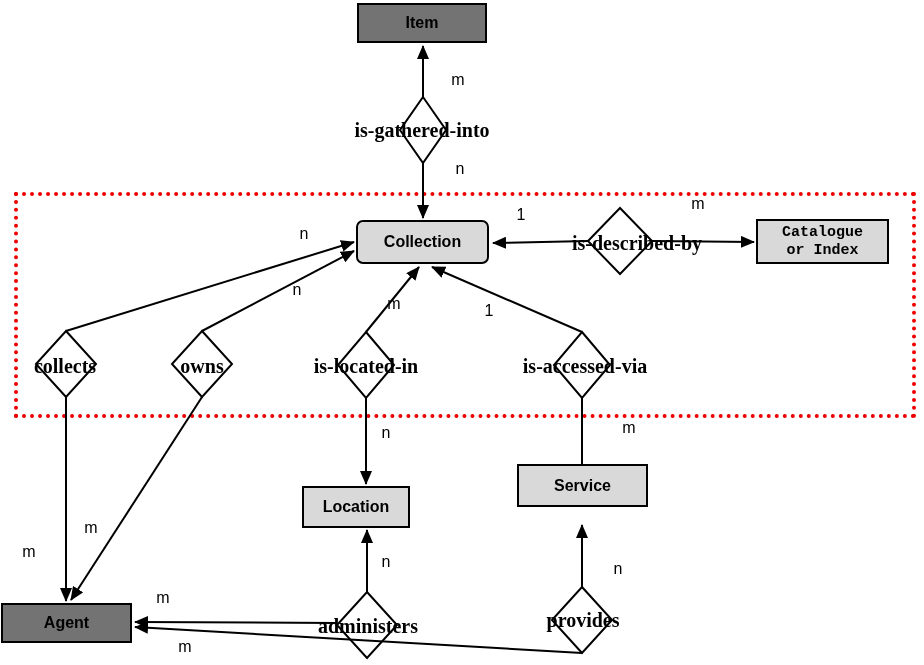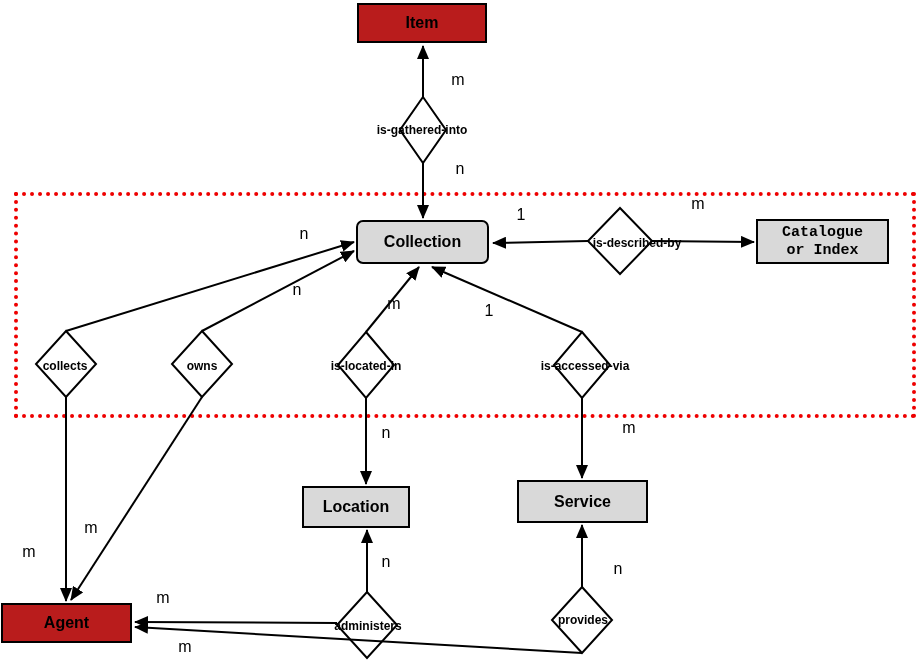--- a/index.html
+++ b/index.html
@@ -12,24 +12,24 @@
     border:4px dotted #ee0000;box-sizing:border-box;
   }
   svg.wires{position:absolute;left:0;top:0;}
   .entity{
     position:absolute;border:2px solid #000;box-sizing:border-box;
     display:flex;align-items:center;justify-content:center;
     font-weight:bold;font-size:16px;text-align:center;line-height:1.2;
     white-space:pre-line;
   }
   .shaded{background:#d9d9d9;}
-  .plain{background:#b91c1c;}
+  .plain{background:#737373;}
   .rel-label{
     position:absolute;transform:translate(-50%,-50%);
-    font-weight:bold;font-size:12px;white-space:nowrap;
+    font-weight:bold;font-size:20px;white-space:nowrap;font-family:Liberation Serif, serif;
   }
   .card-label{
     position:absolute;transform:translate(-50%,-50%);
     font-size:16px;font-weight:normal;white-space:nowrap;
   }
 </style>
 </head>
 <body>
 
 <div class="stage">
@@ -72,21 +72,21 @@
       <line x1="588" y1="241" x2="493" y2="243" marker-end="url(#arr)"></line>
       <line x1="652" y1="241" x2="754" y2="242" marker-end="url(#arr)"></line>
     </g>
   </svg>
 
   <div class="entity plain" style="left:357px;top:3px;width:130px;height:40px;">Item</div>
   <div class="entity shaded" style="left:356px;top:220px;width:133px;height:44px;border-radius:7px;">Collection</div>
   <div class="entity shaded" style="left:756px;top:219px;width:133px;height:45px;font-size:15px;font-family:Liberation Mono, monospace;">Catalogue
 or Index</div>
   <div class="entity shaded" style="left:302px;top:486px;width:108px;height:42px;">Location</div>
-  <div class="entity shaded" style="left:517px;top:480px;width:131px;height:43px;">Service</div>
+  <div class="entity shaded" style="left:517px;top:464px;width:131px;height:43px;">Service</div>
   <div class="entity plain" style="left:1px;top:603px;width:131px;height:40px;">Agent</div>
 
   <div class="rel-label" style="left:422px;top:130px;">is-gathered-into</div>
   <div class="rel-label" style="left:620px;top:243px;margin-left:17px;">is-described-by</div>
   <div class="rel-label" style="left:65px;top:366px;">collects</div>
   <div class="rel-label" style="left:202px;top:366px;">owns</div>
   <div class="rel-label" style="left:366px;top:366px;">is-located-in</div>
   <div class="rel-label" style="left:585px;top:366px;">is-accessed-via</div>
   <div class="rel-label" style="left:368px;top:626px;">administers</div>
   <div class="rel-label" style="left:583px;top:620px;">provides</div>

